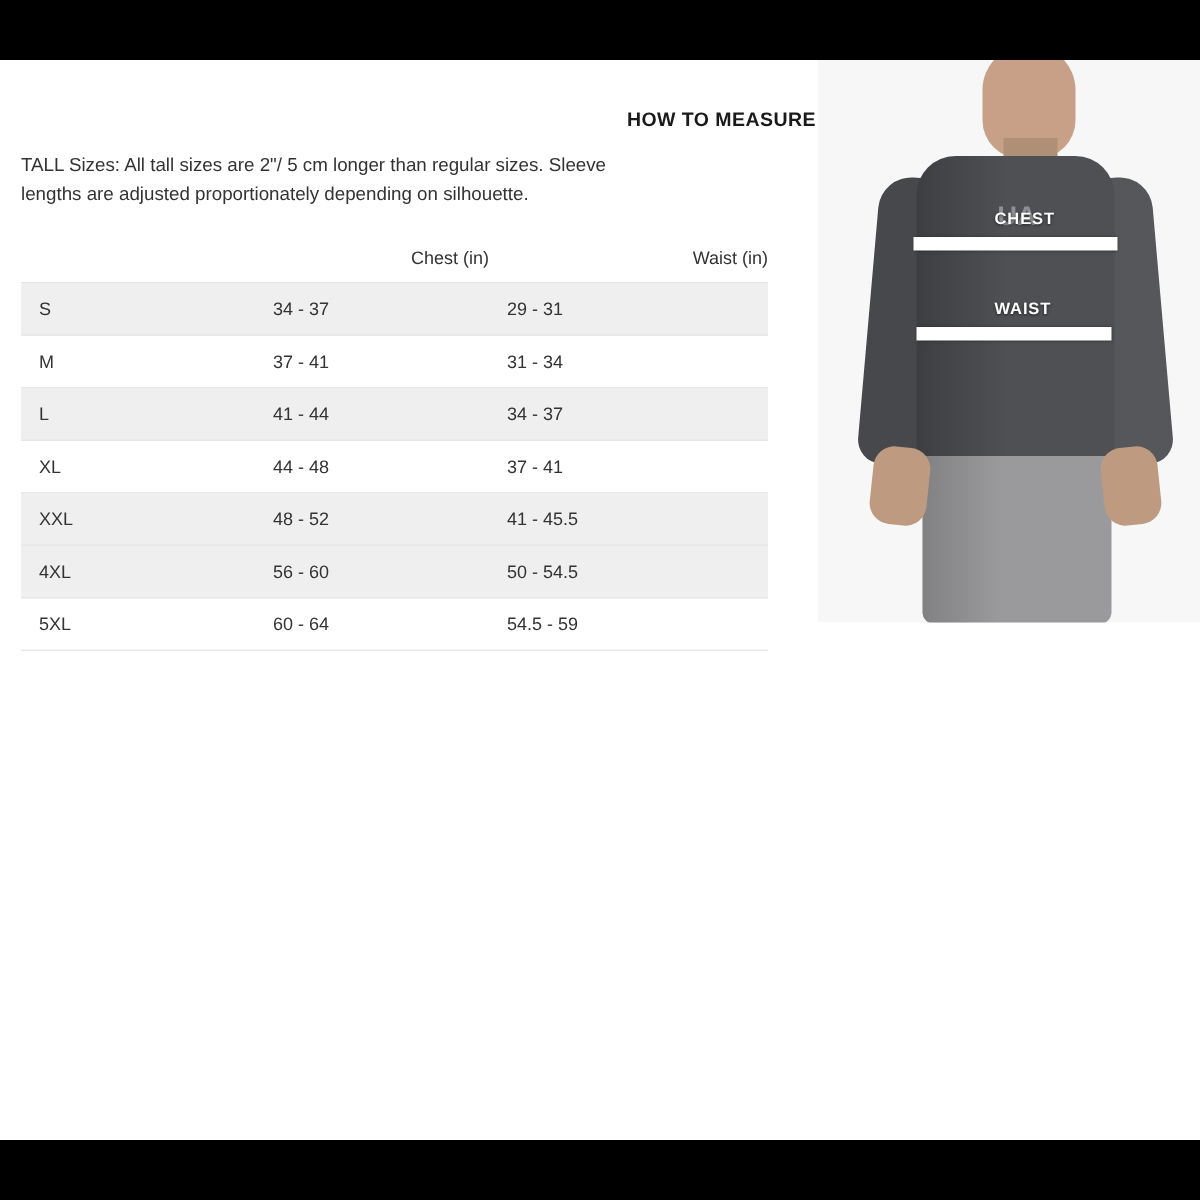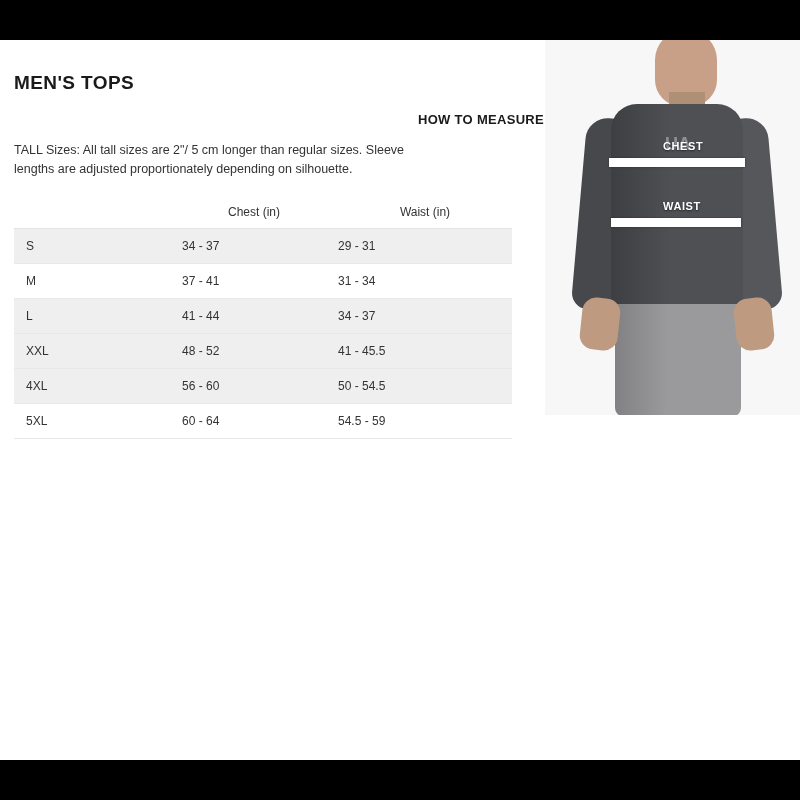--- a/index.html
+++ b/index.html
@@ -56,21 +56,21 @@
     color: #1a1a1a;
     letter-spacing: 0.3px;
     margin: 34px 0 16px 0;
   }
   table.size-table {
     border-collapse: collapse;
     width: 498px;
     table-layout: fixed;
   }
   table.size-table th {
-    text-align: center;
+    text-align: right;
     font-size: 12px;
     font-weight: normal;
     color: #333333;
     padding: 9px 0 9px 12px;
     border-bottom: 1px solid #e3e3e3;
   }
   table.size-table td {
     font-size: 12px;
     color: #333333;
     padding: 10px 0 10px 12px;
@@ -230,21 +230,20 @@
   }
   .label-chest { left: 118px; top: 100px; }
   .label-waist { left: 118px; top: 160px; }
 </style>
 </head>
 <body>
 
 <div class="page">
 
   <div class="content">
-    <h1 class="page-title">MEN'S TOPS</h1>
     <h2 class="section-head">HOW TO MEASURE</h2>
     <p class="para">TALL Sizes: All tall sizes are 2"/ 5 cm longer than regular sizes. Sleeve lengths are adjusted proportionately depending on silhouette.</p>
 
 
     <table class="size-table">
       <colgroup>
           <col class="c0">
           <col class="c1">
           <col class="c2">
         </colgroup>
@@ -263,20 +262,25 @@
         </tr>
         <tr>
           <td>M</td>
           <td>37 - 41</td>
           <td>31 - 34</td>
         </tr>
         <tr class="alt">
           <td>L</td>
           <td>41 - 44</td>
           <td>34 - 37</td>
+        </tr>
+        <tr>
+          <td>XL</td>
+          <td>44 - 48</td>
+          <td>37 - 41</td>
         </tr>
         <tr class="alt">
           <td>XXL</td>
           <td>48 - 52</td>
           <td>41 - 45.5</td>
         </tr>
         <tr class="alt">
           <td>4XL</td>
           <td>56 - 60</td>
           <td>50 - 54.5</td>

